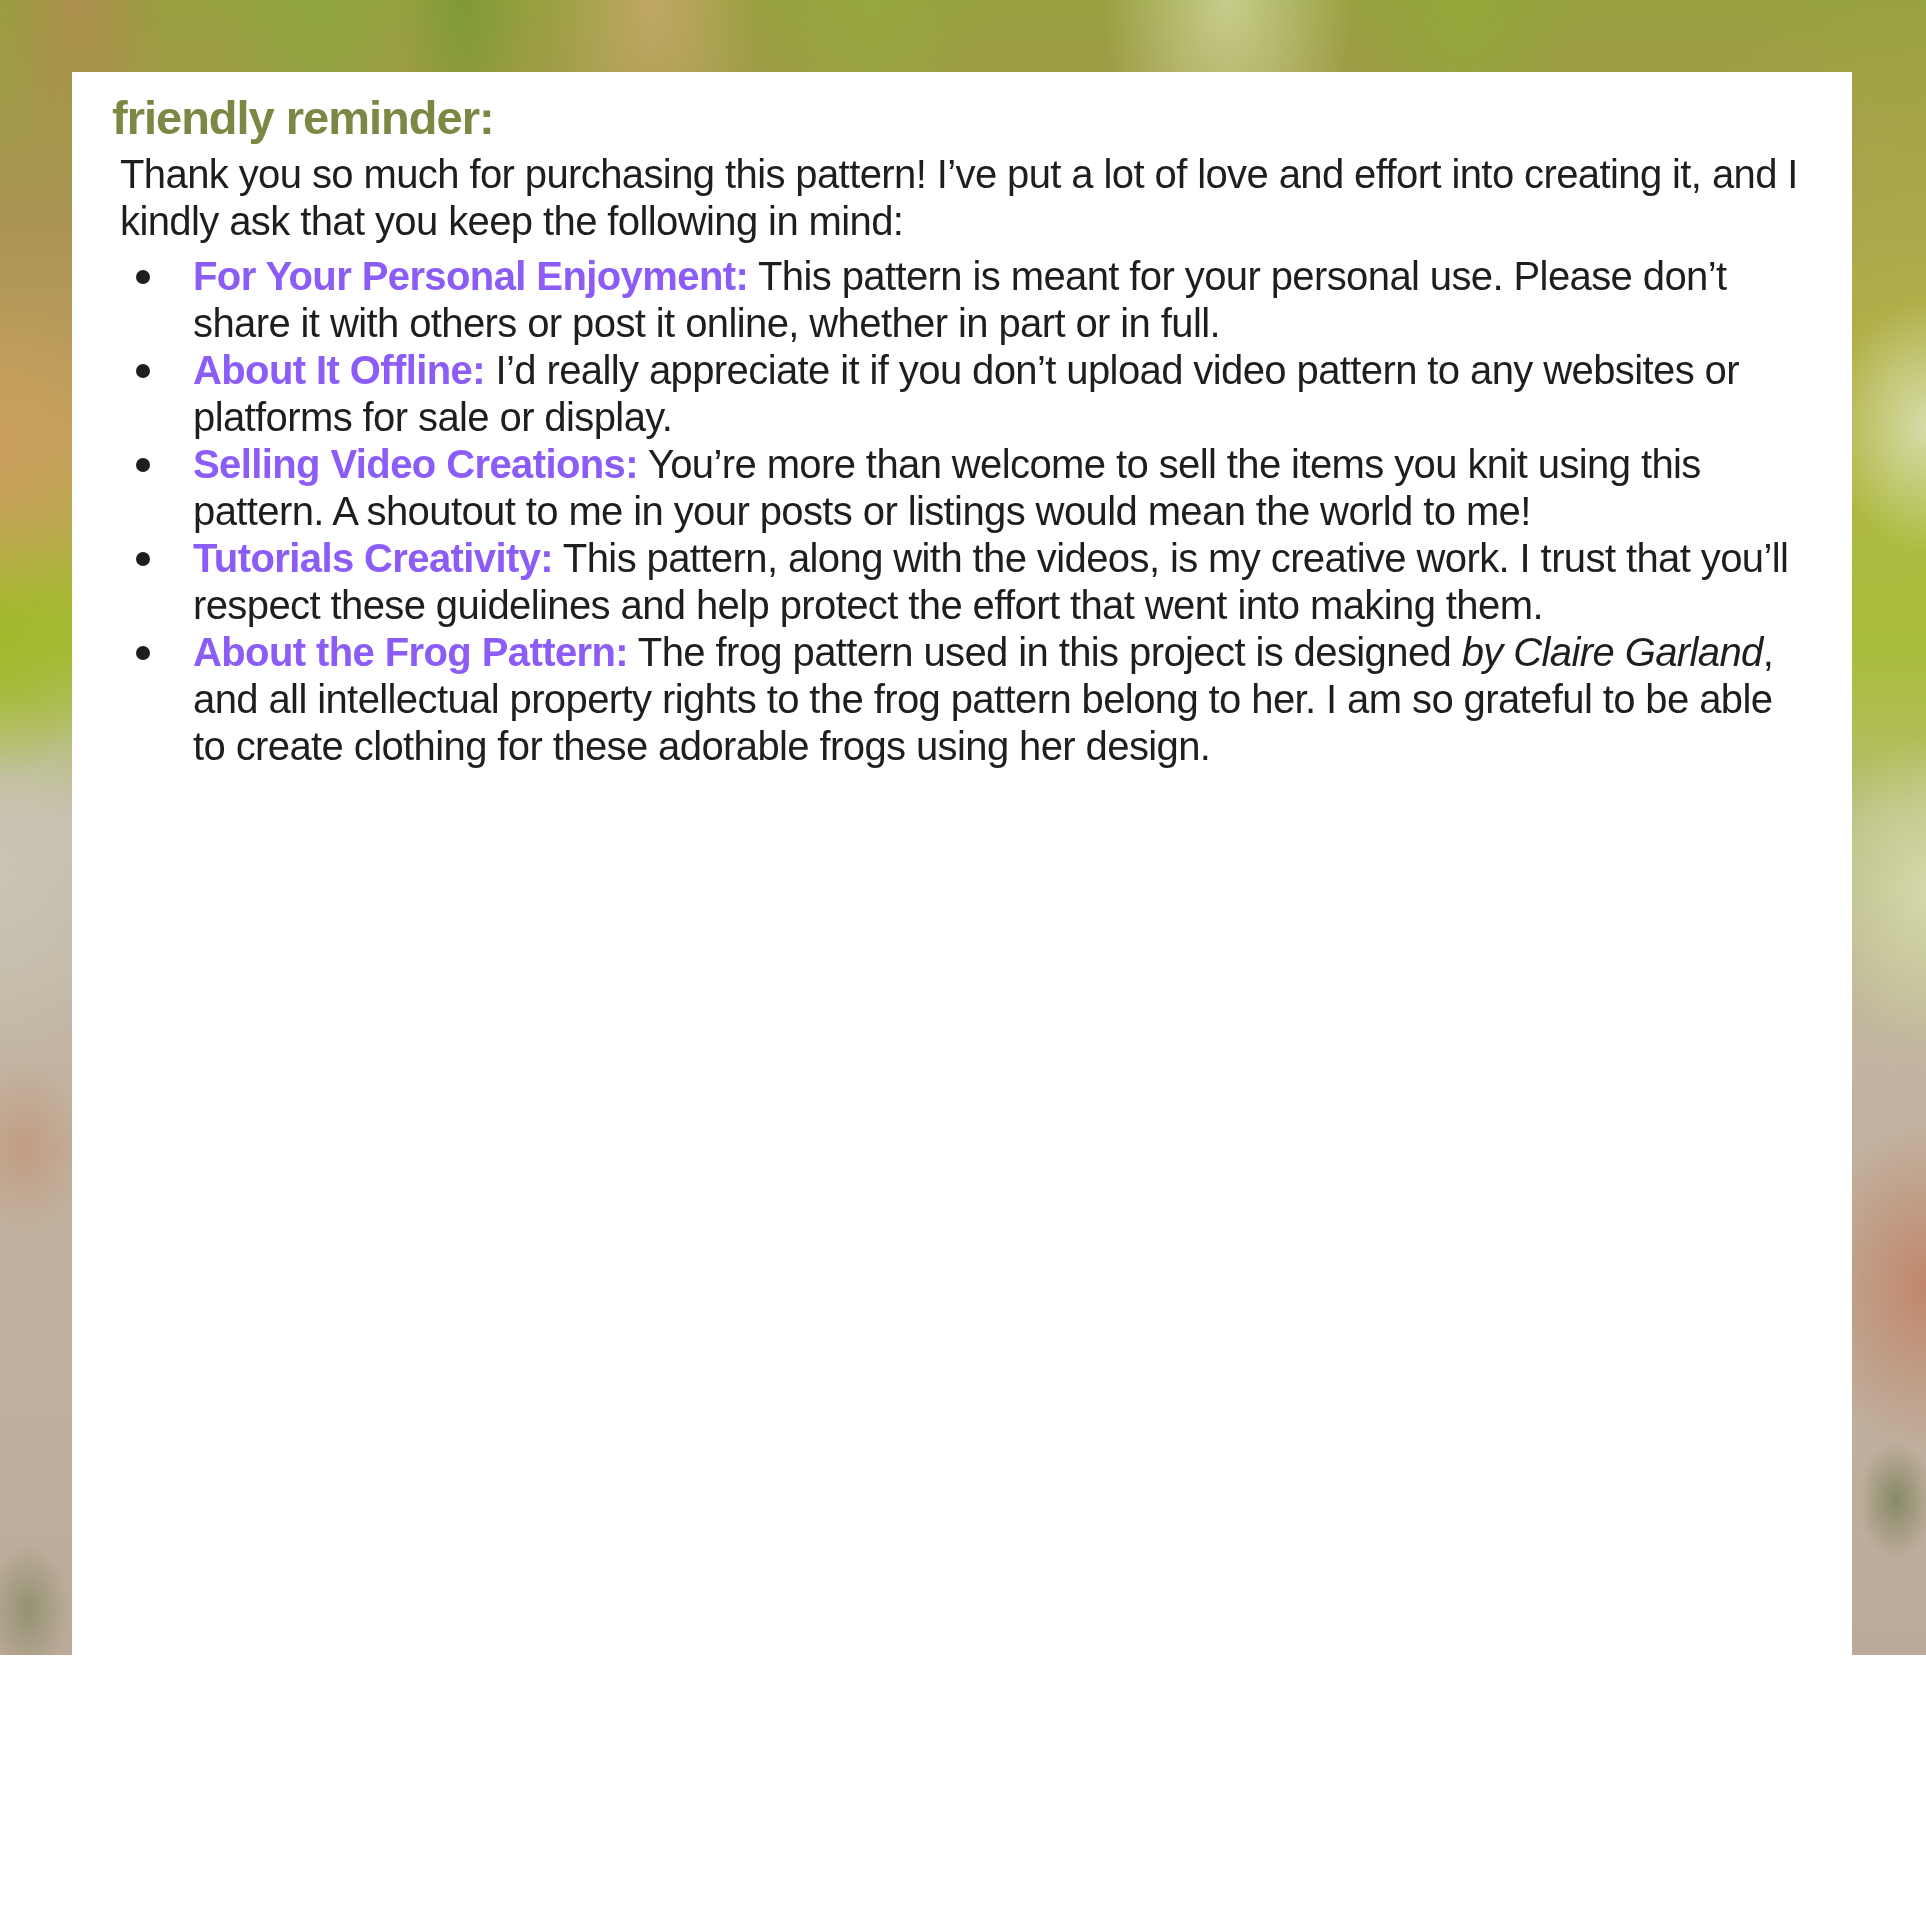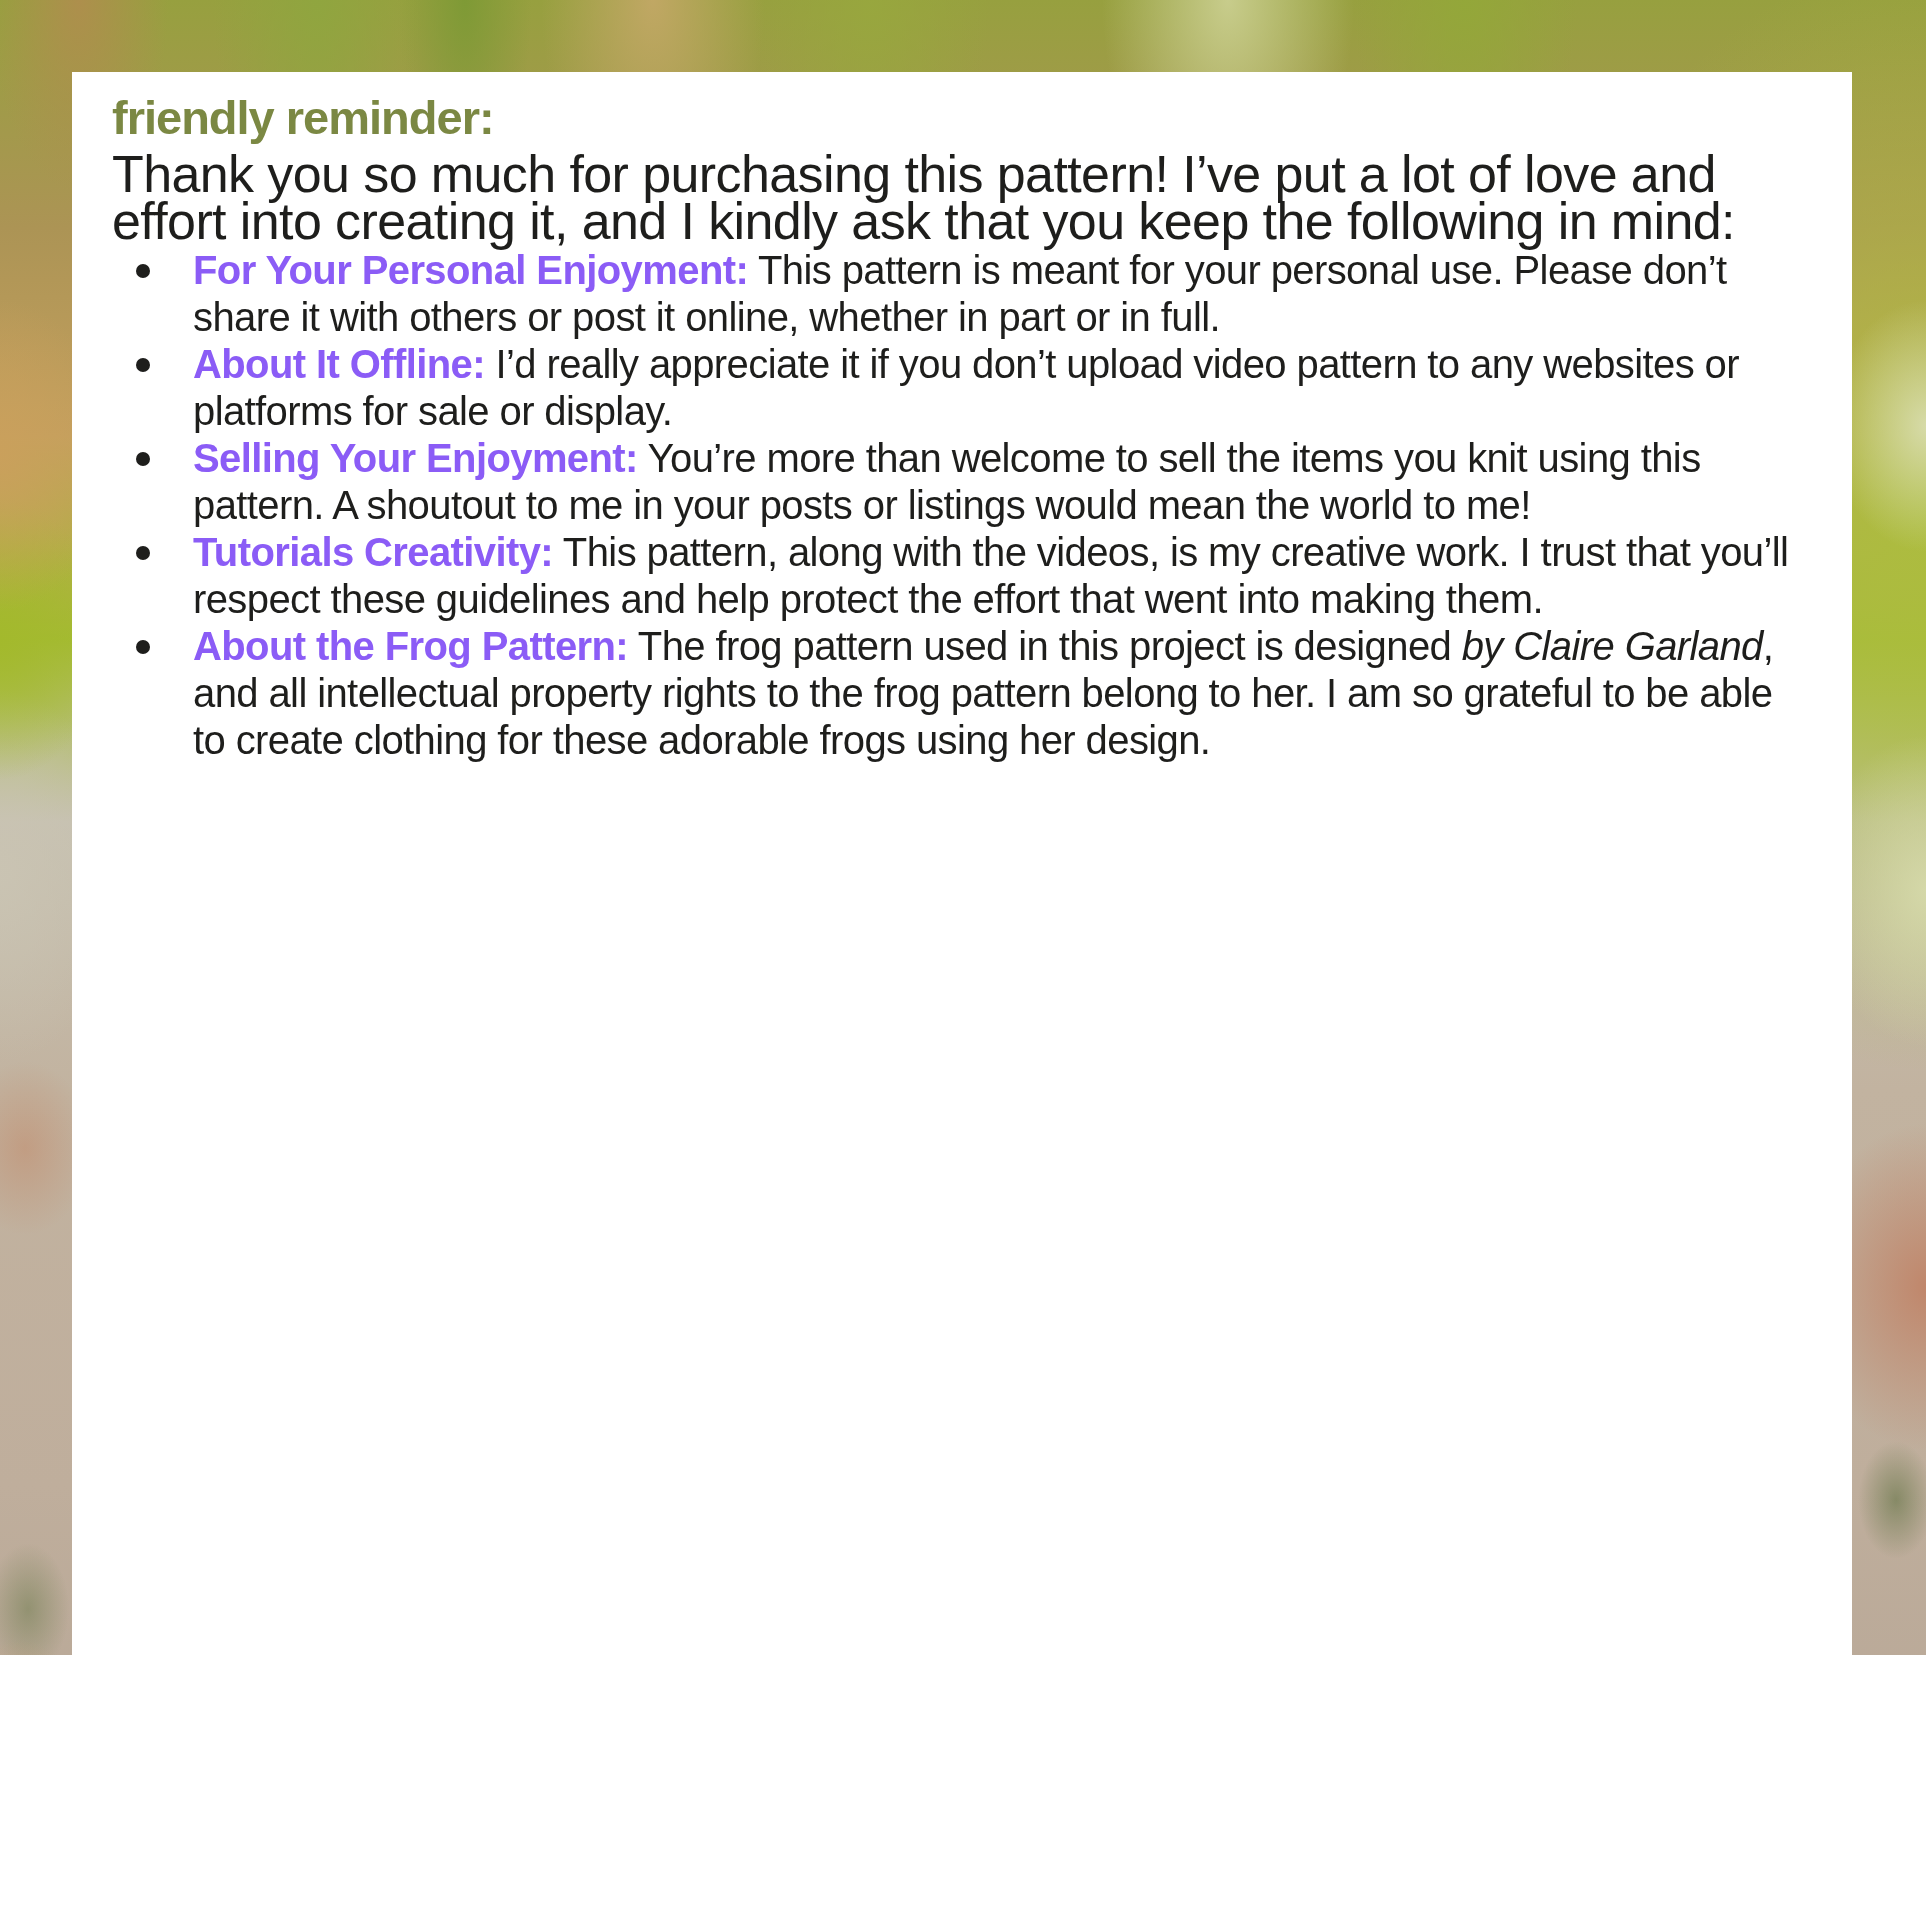--- a/index.html
+++ b/index.html
@@ -64,22 +64,22 @@
     padding: 20px 40px 0 40px;
     color: #1e1e1c;
   }
   .card h1 {
     margin: 0 0 8px 0;
     font-size: 47px; line-height: 51px;
     font-weight: bold; letter-spacing: -1px;
     color: #7b8843;
   }
   .card p.intro {
-    margin: 0;
-    font-size: 52px; line-height: 47px;
+    margin: 8px;
+    font-size: 40px; line-height: 47px;
     letter-spacing: -0.6px;
   }
   .card ul {
     list-style: none;
     margin: 2px 0 0 0; padding: 0;
   }
   .card li {
     position: relative;
     padding-left: 81px;
     font-size: 40px; line-height: 47px;
@@ -103,21 +103,21 @@
     <h1>friendly reminder:</h1>
 
     <p class="intro">Thank you so much for purchasing this pattern! I’ve put a lot of love and effort into creating it, and I kindly ask that you keep the following in mind:</p>
 
     <ul>
       <li><span class="dot"></span><span class="label">For Your Personal Enjoyment:</span><span> This pattern is meant for your personal use. Please don’t share it with others or post it online, whether in part or in full.</span></li>
 
       <li><span class="dot"></span><span class="label">About It Offline:</span><span> I’d really appreciate it if you don’t upload video pattern to any websites or platforms for sale or display.</span></li>
 
 
-      <li><span class="dot"></span><span class="label">Selling Your Enjoyment:</span><span> You’re more than welcome to sell the items you knit using this pattern. A shoutout to me in your posts or listings would mean the world to me!</span></li>
+      <li><span class="dot"></span><span class="label">Selling Video Creations:</span><span> You’re more than welcome to sell the items you knit using this pattern. A shoutout to me in your posts or listings would mean the world to me!</span></li>
 
       <li><span class="dot"></span><span class="label">Tutorials Creativity:</span><span> This pattern, along with the videos, is my creative work. I trust that you’ll respect these guidelines and help protect the effort that went into making them.</span></li>
 
       <li><span class="dot"></span><span class="label">About the Frog Pattern:</span><span> The frog pattern used in this project is designed </span><em>by Claire Garland</em><span>, and all intellectual property rights to the frog pattern belong to her. I am so grateful to be able to create clothing for these adorable frogs using her design.</span></li>
     </ul>
   </div>
 </div>
 
 
 </body></html>

